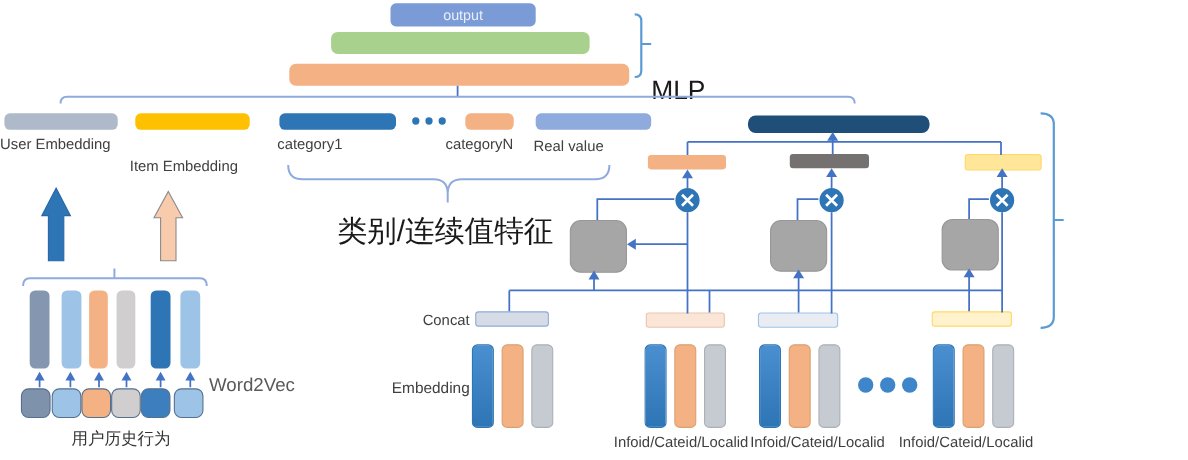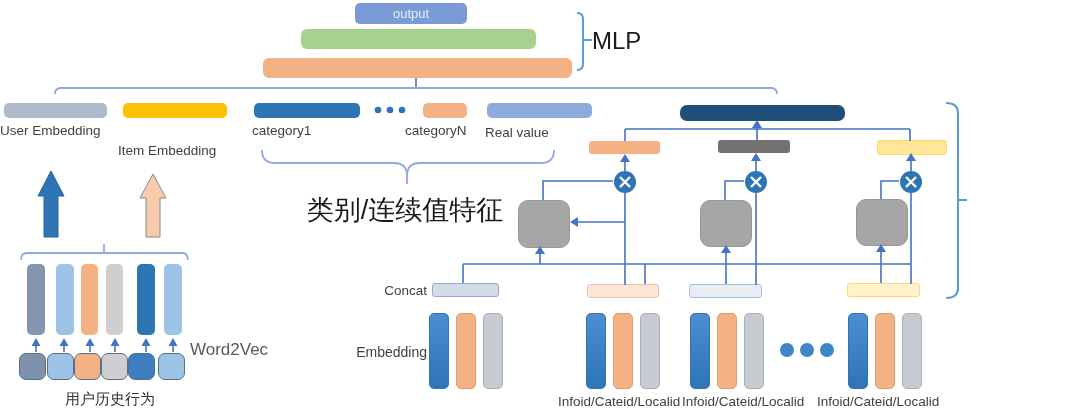--- a/index.html
+++ b/index.html
@@ -6,25 +6,25 @@
   #canvas{position:relative;width:1080px;height:418px;background:#fff;overflow:hidden;
           font-family:"Liberation Sans",sans-serif;color:#3d3d3d;}
   .abs{position:absolute;}
   .bar{position:absolute;border-radius:5px;}
   .lbl{position:absolute;font-size:13.5px;color:#3f3f3f;white-space:nowrap;}
   .wires{position:absolute;left:0;top:0;z-index:6;pointer-events:none;}
   .wire{stroke:#4472c4;stroke-width:1.6;fill:none;}
   .brace{stroke:#8faadc;stroke-width:1.8;fill:none;}
   .brk{stroke:#5b9bd5;stroke-width:2;fill:none;}
   .ah{fill:#4472c4;}
-  .mlp-output{position:absolute;left:355px;top:3px;width:112px;height:21px;background:#7b9bd7;
+  .mlp-output{position:absolute;left:355px;top:3px;width:132px;height:21px;background:#7b9bd7;
       border-radius:5px;color:#e8eefb;font-size:13px;line-height:21px;text-align:center;}
   .mlp-h2{position:absolute;left:301px;top:29px;width:235px;height:20px;background:#a9d18e;border-radius:6px;}
   .mlp-h1{position:absolute;left:263px;top:58px;width:309px;height:20px;background:#f4b183;border-radius:6px;}
-  .big-label{position:absolute;font-size:24px;color:#1a1a1a;white-space:nowrap;}
+  .big-label{position:absolute;font-size:24px;color:#1a1a1a;white-space:nowrap;margin-top:42px;}
   .unit{position:absolute;width:50px;background:#a6a6a6;border:1px solid #979797;border-radius:10px;height:45px;}
   .cbar{position:absolute;height:12px;border-radius:3px;border:1px solid;}
   .ebar{position:absolute;width:18px;height:74px;top:313px;border-radius:5px;border:1px solid;}
   .eb-blue{background:linear-gradient(180deg,#4a8fd0,#2e75b6);border-color:#2e75b6;}
   .eb-orange{background:#f4b183;border-color:#dca06e;}
   .eb-gray{background:#c6cbd1;border-color:#aab0b8;}
   .hbar{position:absolute;width:18px;height:71px;top:264px;border-radius:5px;}
   .sq{position:absolute;width:27px;height:27px;top:353px;border-radius:7px;border:1.5px solid #55708e;box-sizing:border-box;}
 </style>
 </head>

